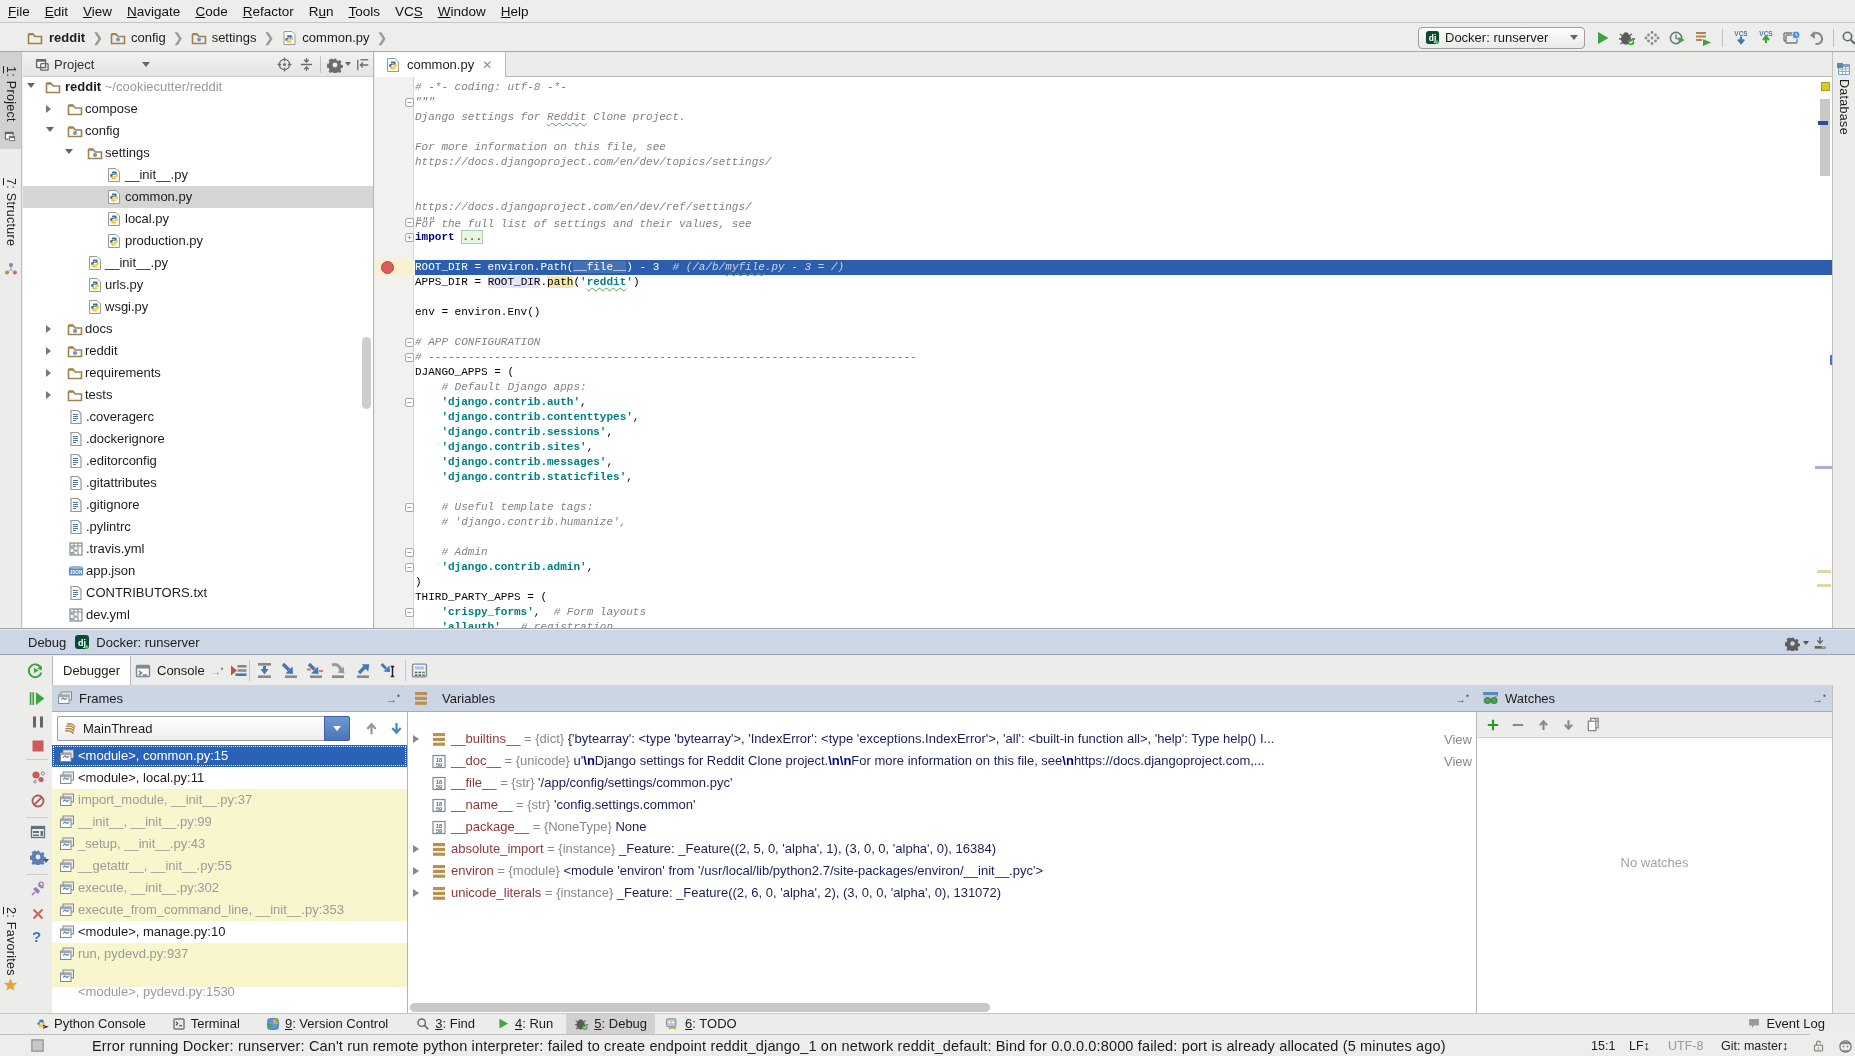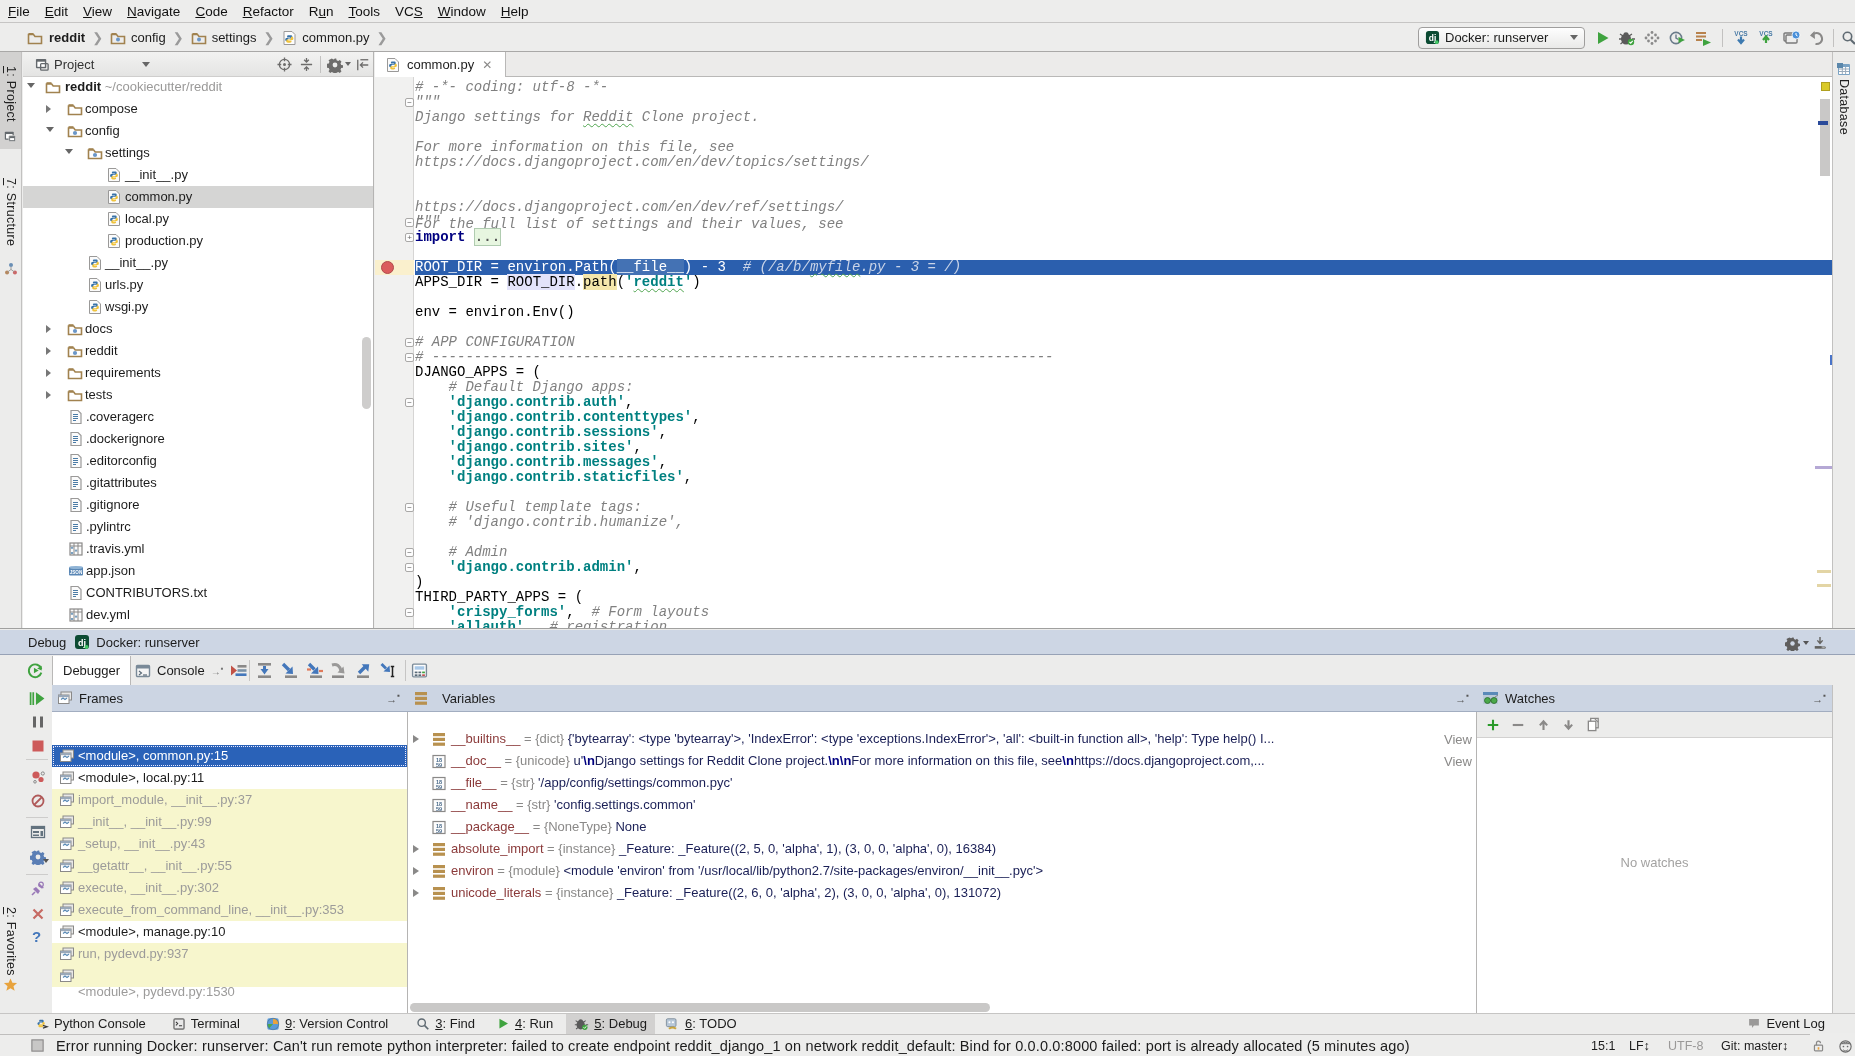--- a/index.html
+++ b/index.html
@@ -29,21 +29,21 @@
 .arrow-e { width:0; height:0; border-left:5px solid #777; border-top:4px solid transparent; border-bottom:4px solid transparent; }
 .arrow-d { width:0; height:0; border-top:5px solid #666; border-left:4px solid transparent; border-right:4px solid transparent; }
 .gray { color:#9a9998; }
 #projscroll { position:absolute; left:339px; top:285px; width:9px; height:72px; background:#cecdcc; border-radius:5px; }
 
 #editor { position:absolute; left:375px; top:52px; width:1457px; height:576px; background:#fff; }
 #tabbar { position:absolute; left:0; top:0; width:1457px; height:25px; background:#ecebea; border-bottom:1px solid #b9b8b7; }
 #tab1 { position:absolute; left:0; top:0; height:25px; width:131px; background:#fff; border-right:1px solid #b9b8b7; display:flex; align-items:center; padding-left:10px; }
 #gutter { position:absolute; left:0; top:25px; width:39px; height:551px; background:#f1f1f0; border-right:1px solid #d6d5d4; }
 #code { position:absolute; left:0px; top:28px; width:1457px; }
-.cl { position:absolute; left:40px; width:1417px; height:15px; font-family:"Liberation Mono",monospace; font-size:14px; line-height:15px; white-space:pre; color:#000; }
+.cl { position:absolute; left:40px; width:1417px; height:15px; font-family:"Liberation Mono",monospace; font-size:11px; line-height:15px; white-space:pre; color:#000; }
 .cmt { color:#808080; font-style:italic; }
 .str { color:#008080; font-weight:bold; }
 .kw  { color:#000080; font-weight:bold; }
 .wavy { text-decoration:underline; text-decoration-style:wavy; text-decoration-color:#4fa54f; text-decoration-thickness:1px; text-underline-offset:2px; }
 #bluerow { position:absolute; left:40px; top:208px; width:1417px; height:15px; background:#2b5fae; }
 #bpgut { position:absolute; left:0; top:208px; width:39px; height:15px; background:#faf0cd; }
 #bpdot { position:absolute; left:6px; top:209px; width:13px; height:13px; border-radius:50%; background:#db5c5c; border:1px solid #b04a4a; }
 #edscroll { position:absolute; left:1445px; top:47px; width:10px; height:77px; background:#c9c8c7; }
 .fold { position:absolute; left:30px; width:9px; height:9px; background:#fdfdfd; border:1px solid #a9a8a7; border-radius:2px; font-size:8px; line-height:7px; text-align:center; color:#666; }
 
@@ -72,21 +72,21 @@
 
 #watches { position:absolute; left:1477px; top:56px; width:355px; height:329px; background:#fff; }
 #watchhead { position:absolute; left:0; top:0; width:355px; height:27px; background:#ccd5e3; border-bottom:1px solid #a2adc0; display:flex; align-items:center; }
 #watchbar { position:absolute; left:0; top:27px; width:355px; height:26px; background:#ececeb; border-bottom:1px solid #d2d1d0; display:flex; align-items:center; }
 #dbgrightstrip { position:absolute; left:1832px; top:56px; width:23px; height:329px; background:#ececeb; border-left:1px solid #c2c1c0; }
 #hscroll { position:absolute; left:410px; top:374px; width:580px; height:9px; background:#c9c8c7; border-radius:5px; }
 
 #bottomstrip { position:absolute; left:0; top:1013px; width:1855px; height:20px; background:#ececeb; border-top:1px solid #c6c5c4; display:flex; align-items:center; font-size:13px; }
 .btab { display:flex; align-items:center; margin-right:0px; height:20px; padding:0 8px; }
 .btab .bi { margin-right:5px; }
-#statusbar { position:absolute; left:0; top:1034px; width:1810px; height:22px; background:#ededec; border-top:1px solid #bfbebd; display:flex; align-items:center; font-size:12.5px; }
+#statusbar { position:absolute; left:0; top:1034px; width:1810px; height:22px; background:#ededec; border-top:1px solid #bfbebd; display:flex; align-items:center; font-size:12.5px;gap:36px; }
 </style></head>
 <body>
 <div id="app">
   <div id="menubar">
     <span class="mi"><span class="u">F</span>ile</span>
     <span class="mi"><span class="u">E</span>dit</span>
     <span class="mi"><span class="u">V</span>iew</span>
     <span class="mi"><span class="u">N</span>avigate</span>
     <span class="mi"><span class="u">C</span>ode</span>
     <span class="mi"><span class="u">R</span>efactor</span>
@@ -721,20 +721,46 @@
         <div id="framehead">
       <svg width="16" height="16" viewBox="0 0 16 16" style="margin-left:5px;">
             <rect x="4" y="2" width="10.5" height="8" fill="#e8e8e8" stroke="#8a8988" stroke-width="1"></rect>
             <rect x="1.5" y="5" width="10.5" height="8.5" fill="#fff" stroke="#8a8988" stroke-width="1"></rect>
             <rect x="1.5" y="5" width="10.5" height="2.2" fill="#9aa8b8"></rect>
             <path d="M4 9.5 l2-1.5 2 1.5 2-1.5" stroke="#5a8ab5" stroke-width="1.2" fill="none"></path>
           </svg>
       <span style="margin-left:6px;">Frames</span>
       <span style="position:absolute; right:8px; top:6px; color:#555; font-size:11px;">→<span style="font-size:8px; vertical-align:super;">▪</span></span>
     </div>
+<div style="position:absolute; left:0; top:29px; width:356px; height:30px;">
+  <div style="position:absolute; left:5px; top:2px; width:293px; height:25px; background:linear-gradient(#fefefe,#ededec); border:1px solid #9f9e9d; border-radius:2px; display:flex; align-items:center;">
+    <svg width="14" height="14" viewBox="0 0 16 16" style="margin-left:5px;">
+              <g stroke="#a87f3e" stroke-width="1.5" fill="none">
+                <path d="M4.5 2.5 C9 1 13 3 13.5 6"></path>
+                <path d="M3.5 5 C8 3.5 12.5 5.5 13 8.5"></path>
+                <path d="M2.8 7.8 C7.5 6.2 12 8.2 12.4 11"></path>
+                <path d="M2.5 10.5 C7 9 11 11 11.5 13.5"></path>
+              </g>
+            </svg>
+    <span style="margin-left:6px;">MainThread</span>
+  </div>
+  <div style="position:absolute; left:272px; top:2px; width:26px; height:25px; background:linear-gradient(#6f97d3,#4a74b8); border:1px solid #3a62a5; border-radius:0 2px 2px 0; display:flex; align-items:center; justify-content:center;">
+            <span style="width:0; height:0; border-left:4.5px solid transparent; border-right:4.5px solid transparent; border-top:5.5px solid #fff;"></span>
+          </div>
+  <div style="position:absolute; left:306px; top:2px; width:26px; height:25px; display:flex; align-items:center; justify-content:center;">
+            <svg width="15" height="15" viewBox="0 0 16 16">
+              <path d="M8 14 V4 M3.5 8.5 L8 3.5 L12.5 8.5" stroke="#9a9998" stroke-width="2.4" fill="none"></path>
+            </svg>
+          </div>
+  <div style="position:absolute; left:332px; top:2px; width:24px; height:25px; display:flex; align-items:center; justify-content:center;">
+            <svg width="15" height="15" viewBox="0 0 16 16">
+              <path d="M8 2 V12 M3.5 7.5 L8 12.5 L12.5 7.5" stroke="#4988c7" stroke-width="2.4" fill="none"></path>
+            </svg>
+          </div>
+</div>
 <div class="frow fsel" style="top:60px;">
           <svg width="16" height="16" viewBox="0 0 16 16" style="position:absolute; left:7px; top:3px;">
             <rect x="4" y="2" width="10.5" height="8" fill="#e8e8e8" stroke="#8a8988" stroke-width="1"></rect>
             <rect x="1.5" y="5" width="10.5" height="8.5" fill="#fff" stroke="#8a8988" stroke-width="1"></rect>
             <rect x="1.5" y="5" width="10.5" height="2.2" fill="#9aa8b8"></rect>
             <path d="M4 9.5 l2-1.5 2 1.5 2-1.5" stroke="#5a8ab5" stroke-width="1.2" fill="none"></path>
           </svg>
           <span style="position:absolute; left:26px; top:3px; line-height:16px;">&lt;module&gt;, common.py:15</span>
         </div>
 <div class="frow " style="top:82px;">

